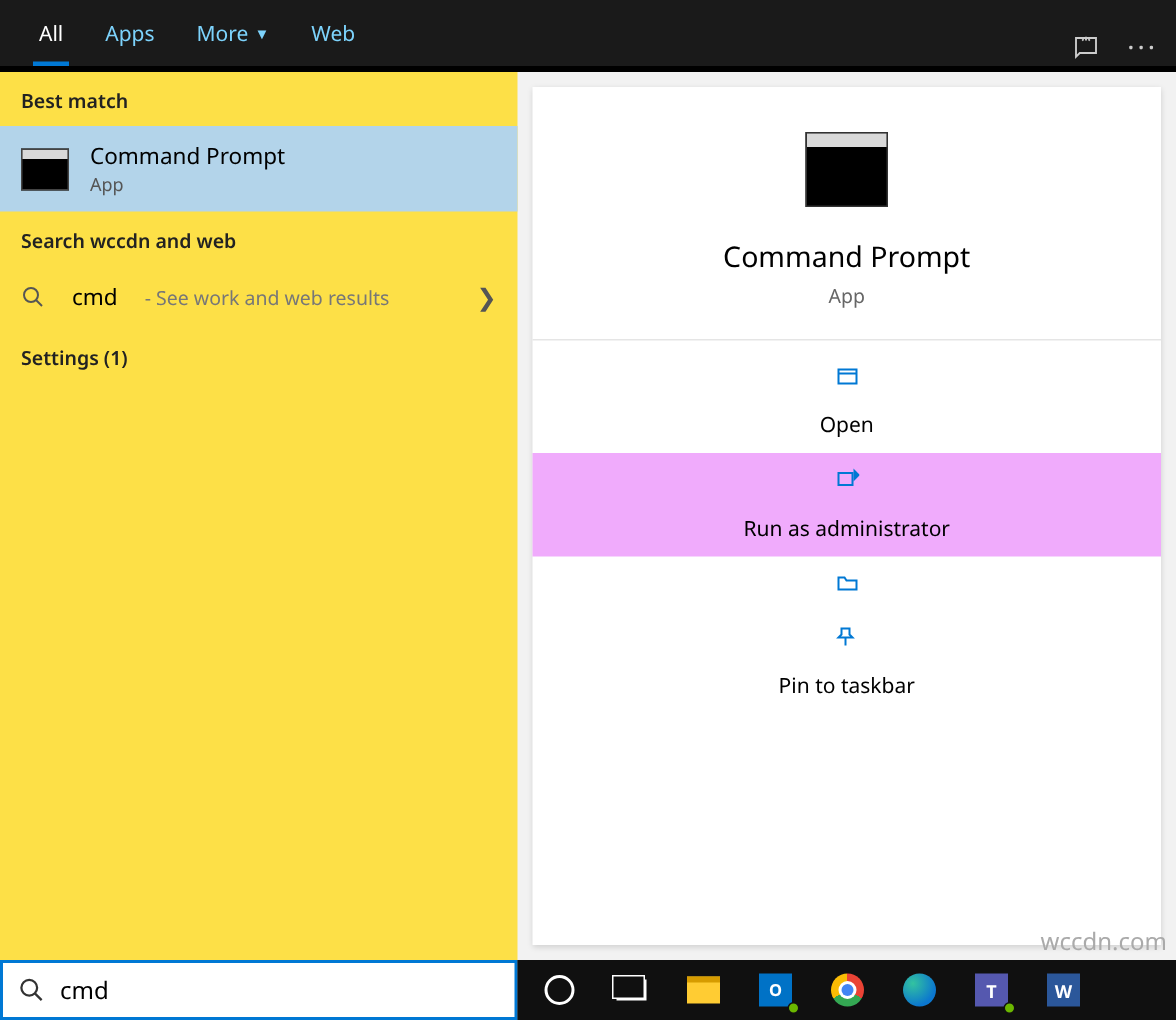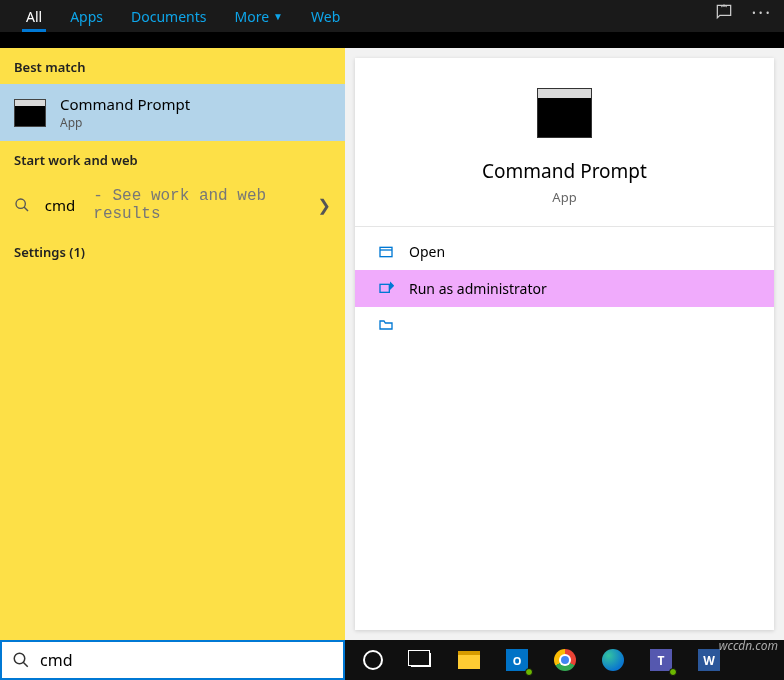--- a/index.html
+++ b/index.html
@@ -1,21 +1,21 @@
 <!DOCTYPE html>
 <html><head>
 <meta charset="utf-8">
 <style>
   * { box-sizing: border-box; margin: 0; padding: 0; font-family: "Segoe UI", system-ui, sans-serif; }
   body { width: 784px; height: 680px; background: #000; overflow: hidden; position: relative; }
   
   
-  .topbar { background: #1a1a1a; height: 32px; display: flex; align-items: flex-start; padding: 0 12px; color: #fff; }
+  .topbar { background: #1a1a1a; height: 44px; display: flex; align-items: flex-end; padding: 0 12px; color: #fff; }
   .tabs { display: flex; gap: 0; height: 100%; }
-  .tab { padding: 0 14px; font-size: 14px; color: #0ea5e9; display: flex; align-items: center; cursor: pointer; position: relative; }
+  .tab { padding: 0 14px; font-size: 14px; color: #7dd3fc; display: flex; align-items: center; cursor: pointer; position: relative; }
   .tab.active { color: #fff; }
   .tab.active::after { content:""; position:absolute; left:10px; right:10px; bottom:0; height:3px; background:#0078d4; }
   .tab .chev { margin-left:4px; font-size:10px; }
   .topbar-right { margin-left:auto; display:flex; gap:18px; align-items:center; }
   .topicon { color:#ccc; font-size:18px; }
   .ellipsis { font-size:18px; letter-spacing:2px; color:#ccc; }
   
   
   .panel { position:absolute; top:48px; left:0; right:0; bottom:40px; display:flex; background:#f2f2f2; }
   .left { width:345px; background:#fde047; display:flex; flex-direction:column; }
@@ -23,63 +23,62 @@
   .result { display:flex; align-items:center; padding:10px 14px; gap:14px; cursor:pointer; }
   .result.selected { background:#b3d4ea; }
   .cmd-icon { width:32px; height:28px; background:#000; border:1px solid #444; position:relative; }
   .cmd-icon::before { content:""; position:absolute; top:0;left:0;right:0;height:6px;background:#d9d9d9; }
   .result-text { display:flex; flex-direction:column; }
   .result-title { font-size:15px; color:#000; }
   .result-sub { font-size:12px; color:#555; }
   .webrow { display:flex; align-items:center; padding:10px 14px; gap:14px; cursor:pointer; }
   .searchglyph { width:20px; text-align:center; color:#555; font-size:15px; }
   .webrow .qt { font-size:15px; color:#000; }
-  .webrow .hint { font-size:16px; color:#777; margin-left:4px;font-family:Liberation Mono, monospace; }
+  .webrow .hint { font-size:13px; color:#777; margin-left:4px; }
   .webrow .chev { margin-left:auto; color:#555; }
   
   
   .right { flex:1; background:#fff; margin:10px 10px 10px 10px; box-shadow:0 1px 4px rgba(0,0,0,0.15); display:flex; flex-direction:column; }
   .preview-top { display:flex; flex-direction:column; align-items:center; padding:30px 10px 20px; border-bottom:1px solid #e5e5e5; }
   .big-icon { width:55px; height:50px; background:#000; border:1px solid #333; position:relative; margin-bottom:20px; }
   .big-icon::before { content:""; position:absolute; top:0;left:0;right:0;height:9px;background:#d9d9d9; }
   .preview-title { font-size:19px; color:#000; }
   .preview-sub { font-size:13px; color:#666; margin-top:4px; }
   .actions { padding:6px 0; }
-  .action { display:flex; align-items:center; gap:14px; padding:9px 22px; font-size:14px; color:#000; cursor:pointer; }
+  .action { display:flex; align-items:center; gap:14px; padding:9px 22px; font-size:14px; color:#000; cursor:pointer;flex-direction:column; }
   .action.hover { background:#f0abfc; }
   .aicon { width:18px; height:18px; display:flex; align-items:center; justify-content:center; color:#0078d4; }
   
   
   .searchbar { position:absolute; bottom:0; left:0; width:345px; height:40px; background:#fff; border:2px solid #0078d4; display:flex; align-items:center; padding:0 10px; gap:10px; }
   .searchbar input { border:none; outline:none; flex:1; font-size:16px; color:#000; }
   .taskbar { position:absolute; bottom:0; left:345px; right:0; height:40px; background:#101010; display:flex; align-items:center; padding:0 6px; gap:4px; }
   .tbitem { width:44px; height:40px; display:flex; align-items:center; justify-content:center; color:#fff; cursor:pointer; position:relative; }
   .cortana { width:20px;height:20px;border:2px solid #fff;border-radius:50%; }
   .taskview { width:20px;height:14px;border:1px solid #fff; position:relative; }
   .taskview::before{content:"";position:absolute;left:-4px;top:-4px;width:20px;height:14px;border:1px solid #fff;background:#101010;}
   .explorer { width:22px;height:18px;background:#ffcc33; border-top:4px solid #d69b00; }
   .outlook { width:22px;height:22px;background:#0072c6;color:#fff;font-size:11px;font-weight:bold;display:flex;align-items:center;justify-content:center; }
   .chrome { width:22px;height:22px;border-radius:50%;background:conic-gradient(#ea4335 0 120deg,#34a853 120deg 240deg,#fbbc05 240deg 360deg);position:relative; }
   .chrome::after{content:"";position:absolute;inset:5px;border-radius:50%;background:#fff;}
   .chrome::before{content:"";position:absolute;inset:7px;border-radius:50%;background:#4285f4;z-index:1;}
   .edge { width:22px;height:22px;border-radius:50%;background:radial-gradient(circle at 30% 30%,#33c3a0,#0b77cf 70%); }
   .teams { width:22px;height:22px;background:#5558af;color:#fff;font-size:12px;font-weight:bold;display:flex;align-items:center;justify-content:center; }
   .word  { width:22px;height:22px;background:#2b579a;color:#fff;font-size:12px;font-weight:bold;display:flex;align-items:center;justify-content:center; }
   .badge-green{position:absolute;right:6px;bottom:4px;width:8px;height:8px;border-radius:50%;background:#6bb700;border:1px solid #101010;}
-  .watermark { position:absolute; right:6px; bottom:26px; font-size:12px; color:#aaa;font-style:italic; }
+  .watermark { position:absolute; right:6px; bottom:42px; font-size:16px; color:#aaa; }
   svg { display:block; }
 </style>
 </head>
 <body>
 
 <div class="topbar">
   <div class="tabs">
     <div class="tab active">All</div>
     <div class="tab">Apps</div>
-    <div class="tab">Documents</div>
     <div class="tab">
       <span>More</span>
       <span class="chev">▼</span>
     </div>
     <div class="tab">Web</div>
   </div>
   <div class="topbar-right">
     <span class="topicon">
       <svg width="20" height="20" viewBox="0 0 24 24" fill="none" stroke="#ccc" stroke-width="1.5">
           <path d="M4 4h16v12H7l-3 3z"></path>
@@ -93,21 +92,21 @@
 <div class="panel">
   <div class="left">
     <div class="sect-label">Best match</div>
     <div class="result selected">
       <div class="cmd-icon"></div>
       <div class="result-text">
         <div class="result-title">Command Prompt</div>
         <div class="result-sub">App</div>
       </div>
     </div>
-    <div class="sect-label">Start work and web</div>
+    <div class="sect-label">Search wccdn and web</div>
     <div class="webrow">
       <span class="searchglyph">
         <svg width="16" height="16" viewBox="0 0 24 24" fill="none" stroke="#555" stroke-width="2">
             <circle cx="10" cy="10" r="7"></circle>
             <line x1="15" y1="15" x2="21" y2="21"></line>
           </svg>
       </span>
       <span class="qt">cmd</span>
       <span class="hint">- See work and web results</span>
       <span class="chev">❯</span>
@@ -140,20 +139,28 @@
         </span>
         <span>Run as administrator</span>
       </div>
       <div class="action">
         <span class="aicon">
           <svg width="16" height="16" viewBox="0 0 24 24" fill="none" stroke="#0078d4" stroke-width="2">
               <path d="M3 6h6l2 3h10v9H3z"></path>
             </svg>
         </span>
       </div>
+      <div class="action">
+        <span class="aicon">
+          <svg width="16" height="16" viewBox="0 0 24 24" fill="none" stroke="#0078d4" stroke-width="2">
+              <path d="M6 3h8v6l3 3H3l3-3zM10 12v8"></path>
+            </svg>
+        </span>
+        <span>Pin to taskbar</span>
+      </div>
     </div>
   </div>
 </div>
 
 <div class="searchbar">
   <span>
     <svg width="18" height="18" viewBox="0 0 24 24" fill="none" stroke="#333" stroke-width="2">
         <circle cx="10" cy="10" r="7"></circle>
         <line x1="15" y1="15" x2="21" y2="21"></line>
       </svg>

